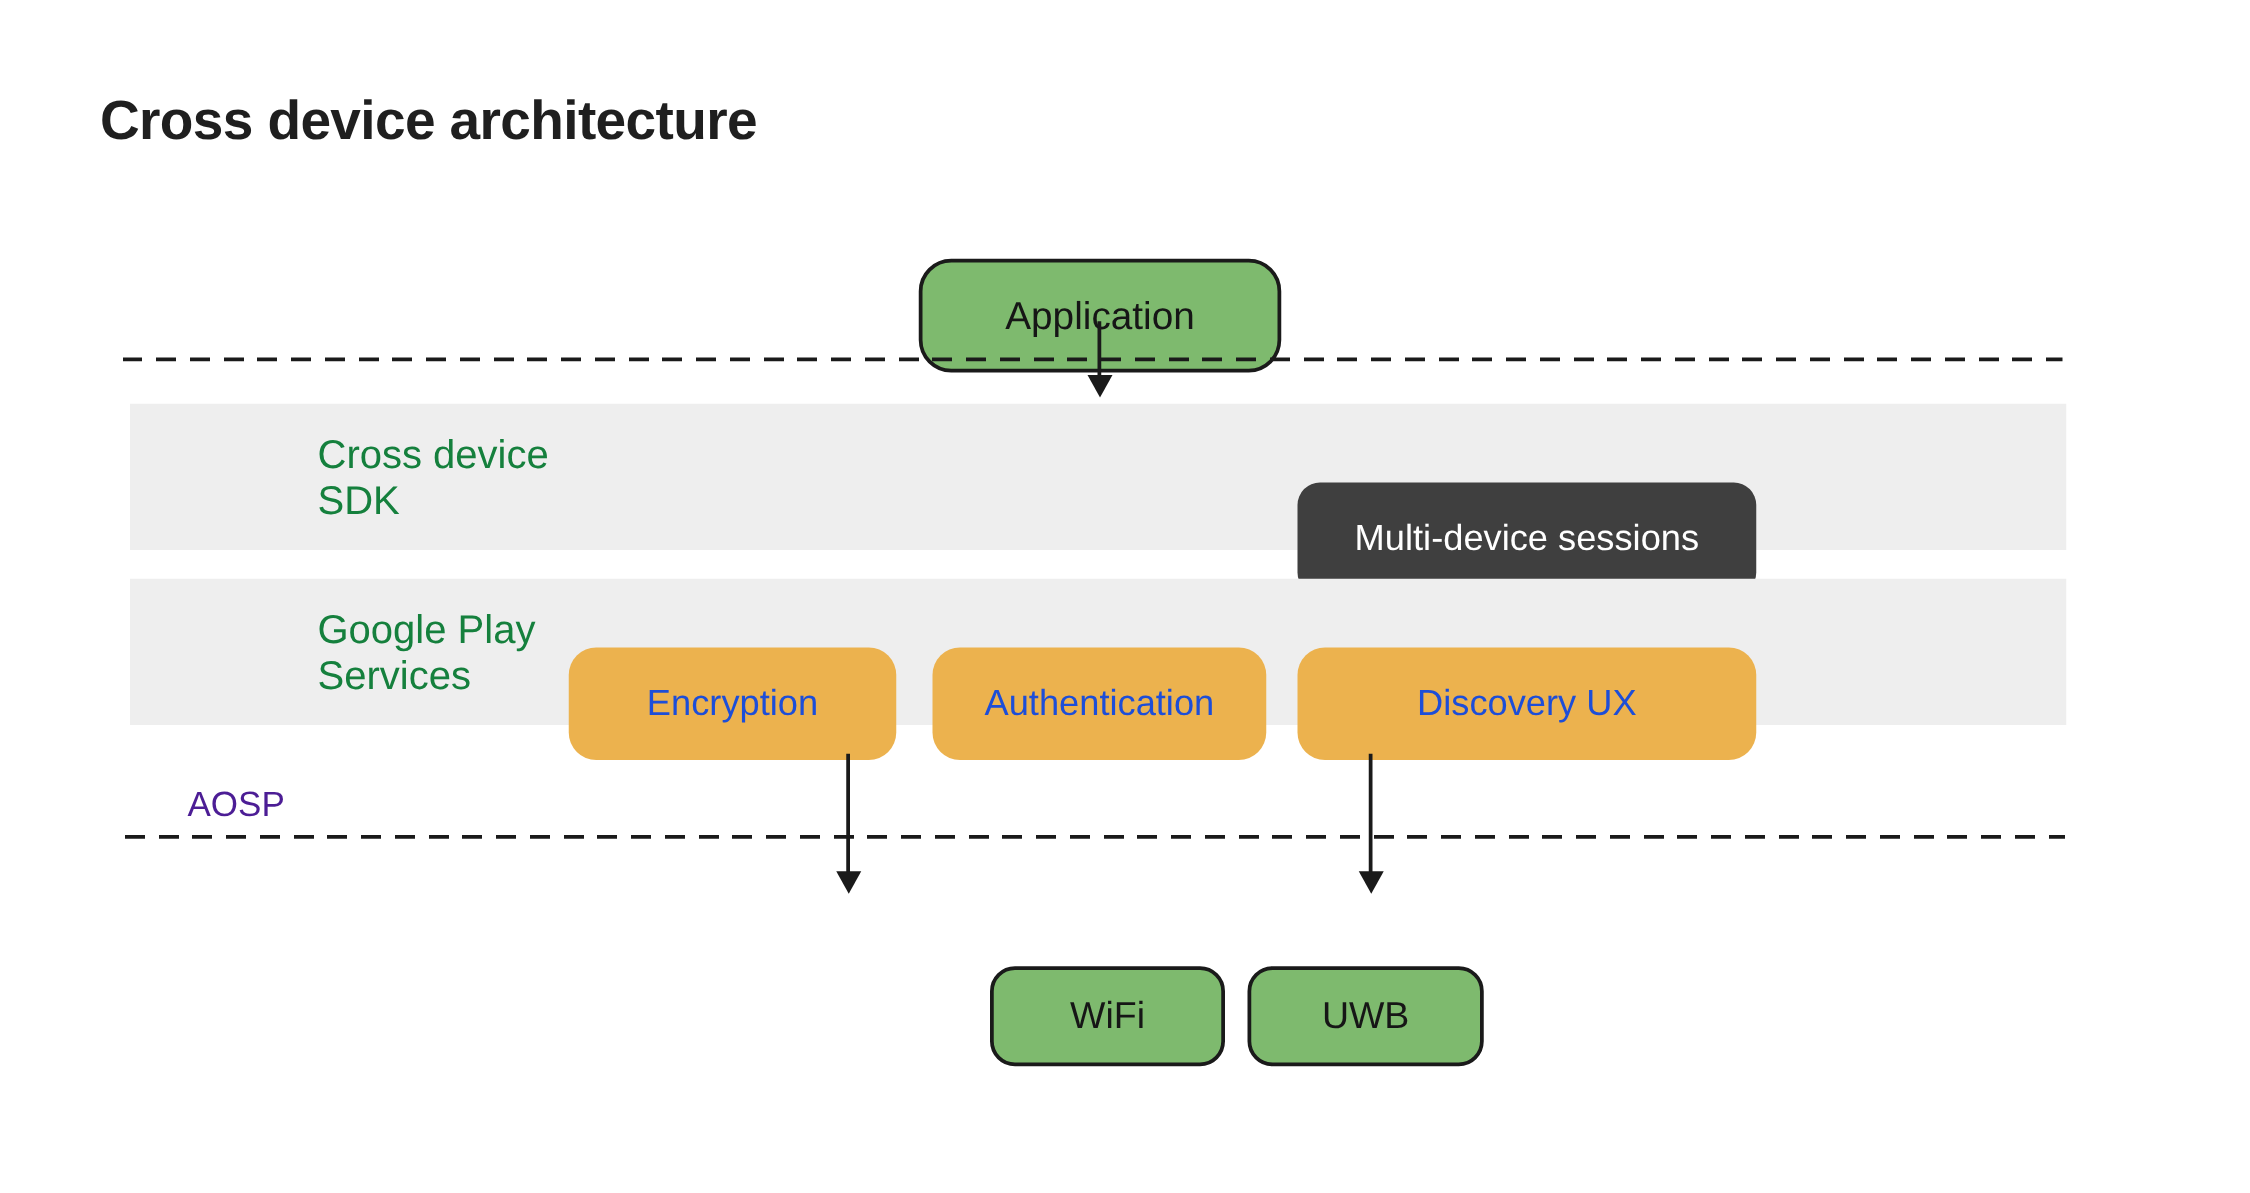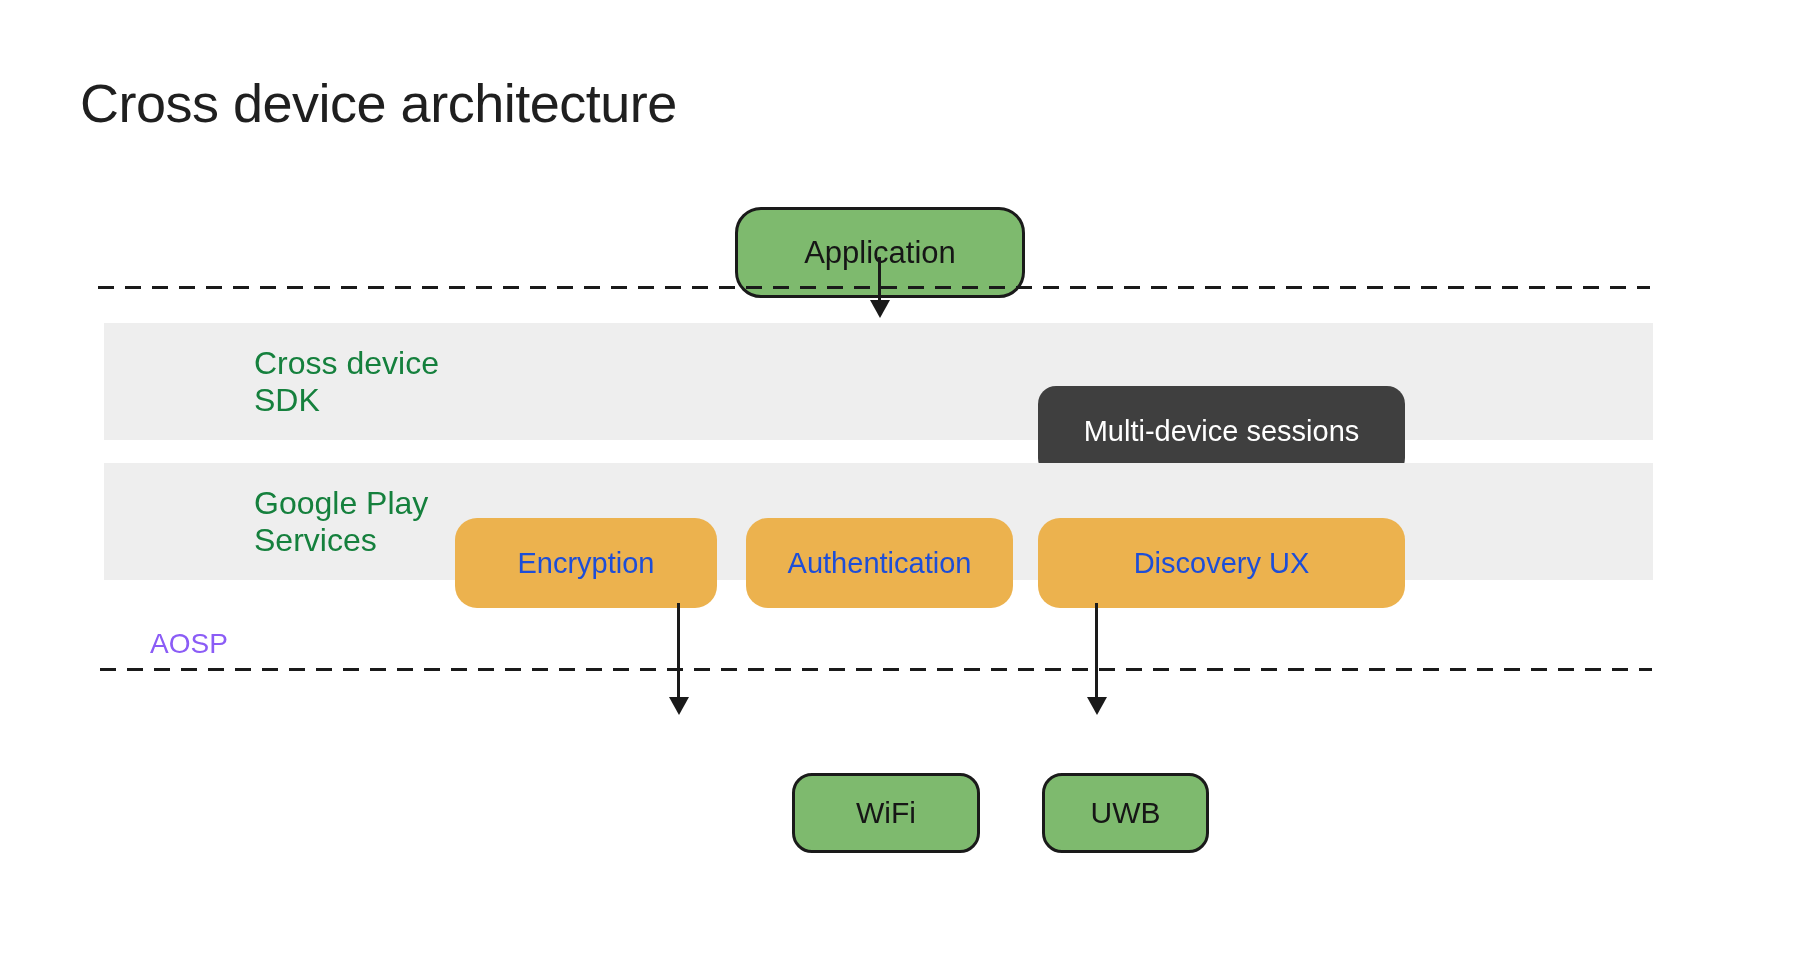--- a/index.html
+++ b/index.html
@@ -1,21 +1,21 @@
 <!DOCTYPE html>
 <html style="--green: #7eba6e; --orange: #ecb24e; --darkbox: #3f3f3f; --band: #eeeeee; --line: #1a1a1a; --text: #1f1f1f;"><head>
 <meta charset="utf-8">
 <style>
   html,body{margin:0;padding:0;background:#fff;}
   #canvas{
     position:relative;width:1800px;height:954px;background:#fff;overflow:hidden;
     font-family:"Liberation Sans","DejaVu Sans",sans-serif;color:var(--text,#1f1f1f);
   }
   .title{
-    position:absolute;left:80px;top:72px;font-size:54px;font-weight:400;
+    position:absolute;left:80px;top:72px;font-size:44px;font-weight:700;
     letter-spacing:-0.5px;color:var(--text);
   }
   .node{
     position:absolute;display:flex;align-items:center;justify-content:center;
     text-align:center;white-space:pre-line;box-sizing:border-box;margin-top:41px;
   }
   .green-node{
     background:var(--green);border:3px solid var(--line);
     font-size:30px;font-weight:500;color:#161616;
   }
@@ -34,21 +34,21 @@
     font-size:29px;line-height:36px;font-weight:500;top:345px;height:90px;
   }
   .orange-node{
     background:var(--orange);border-radius:22px;
     font-size:29px;line-height:36px;font-weight:500;color:#1d4ed8;top:477px;height:90px;
   }
   .col1{left:455px;width:262px;}
   .col2{left:746px;width:267px;}
   .col3{left:1038px;width:367px;}
   .aosp-label{
-    position:absolute;left:150px;top:628px;font-size:28px;color:#8b5cf6;
+    position:absolute;left:150px;top:628px;font-size:28px;color:#4c1d95;
   }
   .dashed{
     position:absolute;height:3px;
     background:repeating-linear-gradient(90deg,var(--line) 0 16px,transparent 16px 27px);
   }
   .dashed-top{left:98px;top:286px;width:1552px;}
   .dashed-bottom{left:100px;top:668px;width:1552px;}
   .arrow{position:absolute;width:3px;background:var(--line);}
   .arrow-head{
     position:absolute;width:0;height:0;
@@ -57,21 +57,21 @@
   }
   .a1-line{left:878px;top:257px;height:45px;}
   .a1-head{left:870px;top:300px;}
   .a2-line{left:677px;top:603px;height:96px;}
   .a2-head{left:669px;top:697px;}
   .a3-line{left:1095px;top:603px;height:96px;}
   .a3-head{left:1087px;top:697px;}
   .transport{border-radius:20px;top:732px;height:80px;}
   .t1{left:584px;width:190px;}
   .t2{left:792px;width:188px;}
-  .t3{left:1042px;width:167px;}
+  .t3{left:998px;width:189px;}
 </style>
 </head>
 <body>
 
 <div id="canvas">
 
   <div class="title">Cross device architecture</div>
 
   <div class="node green-node app-node">Application</div>
   <div class="arrow a1-line"></div>

